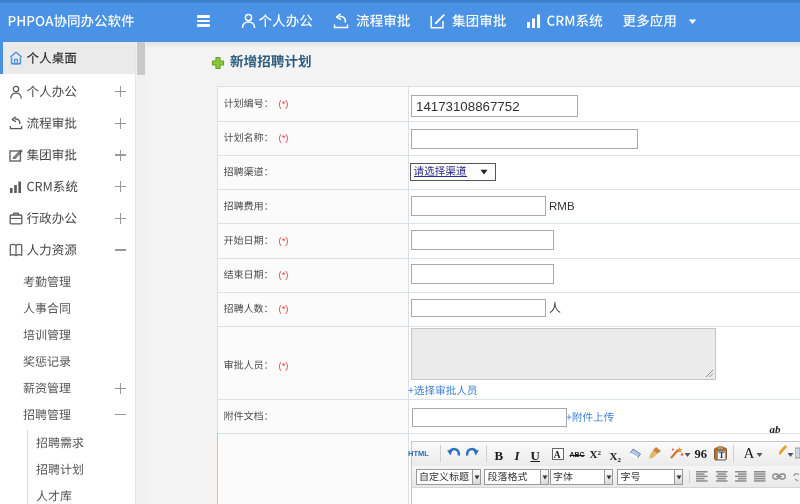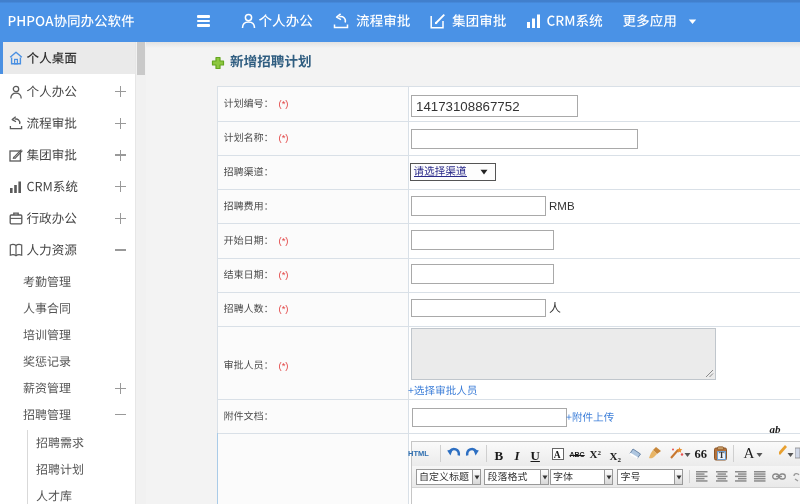--- a/index.html
+++ b/index.html
@@ -277,21 +277,21 @@
   </svg>
 <svg style="position:absolute;left:669px;top:446px" width="15" height="14" viewBox="0 0 15 14">
     <path d="M2 12 L9 4" stroke="#c87830" stroke-width="2"></path>
     <path d="M10.5 1 L11.3 3 L13.3 3.3 L11.8 4.7 L12.2 6.7 L10.5 5.7 L8.8 6.7 L9.2 4.7 L7.7 3.3 L9.7 3 Z" fill="#e89030"></path>
     <circle cx="13" cy="8.5" r="1.2" fill="#e85050"></circle>
     <circle cx="4" cy="3.5" r="1" fill="#e85050"></circle>
   </svg>
 <svg style="position:absolute;left:684px;top:452px" width="7" height="6">
     <path d="M0.5 1 L6.5 1 L3.5 5 Z" fill="#555"></path>
   </svg>
-<div style="position:absolute;left:694.5px;top:446.5px;font:bold 12.5px 'Liberation Serif',serif;color:#1a1a1a;">66</div>
+<div style="position:absolute;left:694.5px;top:446.5px;font:bold 12.5px 'Liberation Serif',serif;color:#1a1a1a;">96</div>
 <svg style="position:absolute;left:713px;top:446px" width="15" height="15" viewBox="0 0 15 15">
     <rect x="1.5" y="2" width="12" height="12" rx="1.5" fill="#b5713a" stroke="#8a5526" stroke-width="1"></rect>
     <rect x="4.5" y="0.8" width="6" height="3" rx="1" fill="#c9a06a" stroke="#8a5526" stroke-width="0.8"></rect>
     <rect x="4.5" y="5.5" width="8" height="8" fill="#eef4fb" stroke="#6f9fd0" stroke-width="1"></rect>
     <text x="8.5" y="12.3" font-family="Liberation Serif, serif" font-size="8.5" font-weight="bold" fill="#333" text-anchor="middle">T</text>
   </svg>
 <div style="position:absolute;left:733.0px;top:445px;width:1px;height:17px;background:#cfcfcf;"></div>
 <div style="position:absolute;left:743.5px;top:444.5px;font:15px 'Liberation Serif',serif;color:#1a1a1a;">A</div>
 <svg style="position:absolute;left:756px;top:452px" width="7" height="6">
     <path d="M0.5 1 L6.5 1 L3.5 5 Z" fill="#555"></path>

